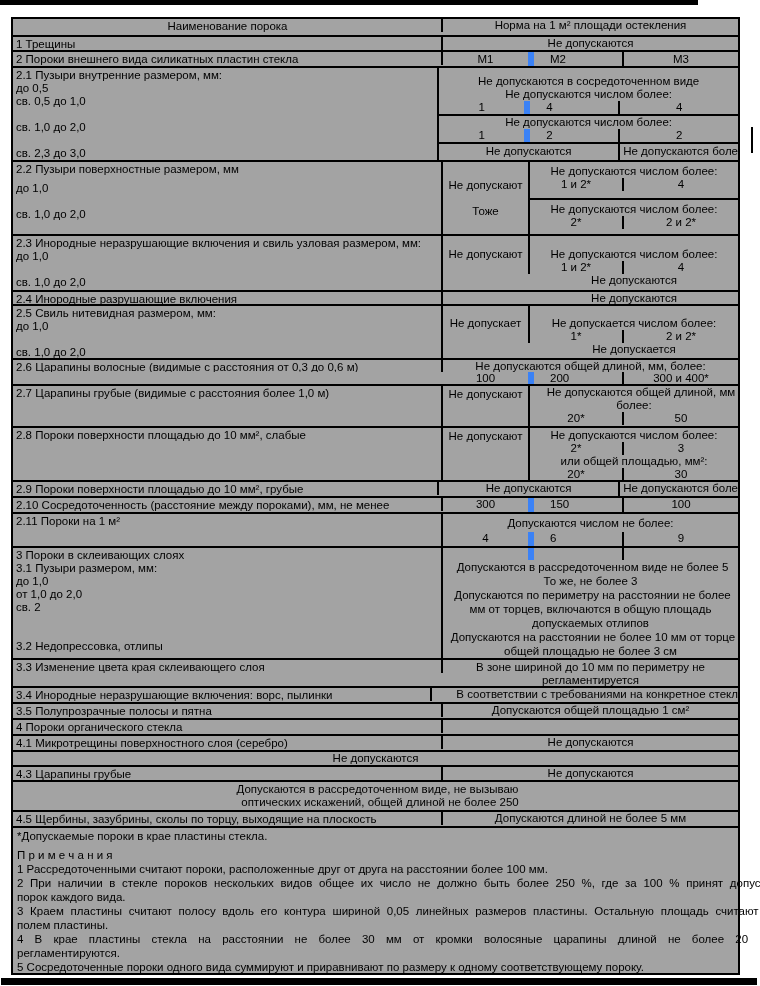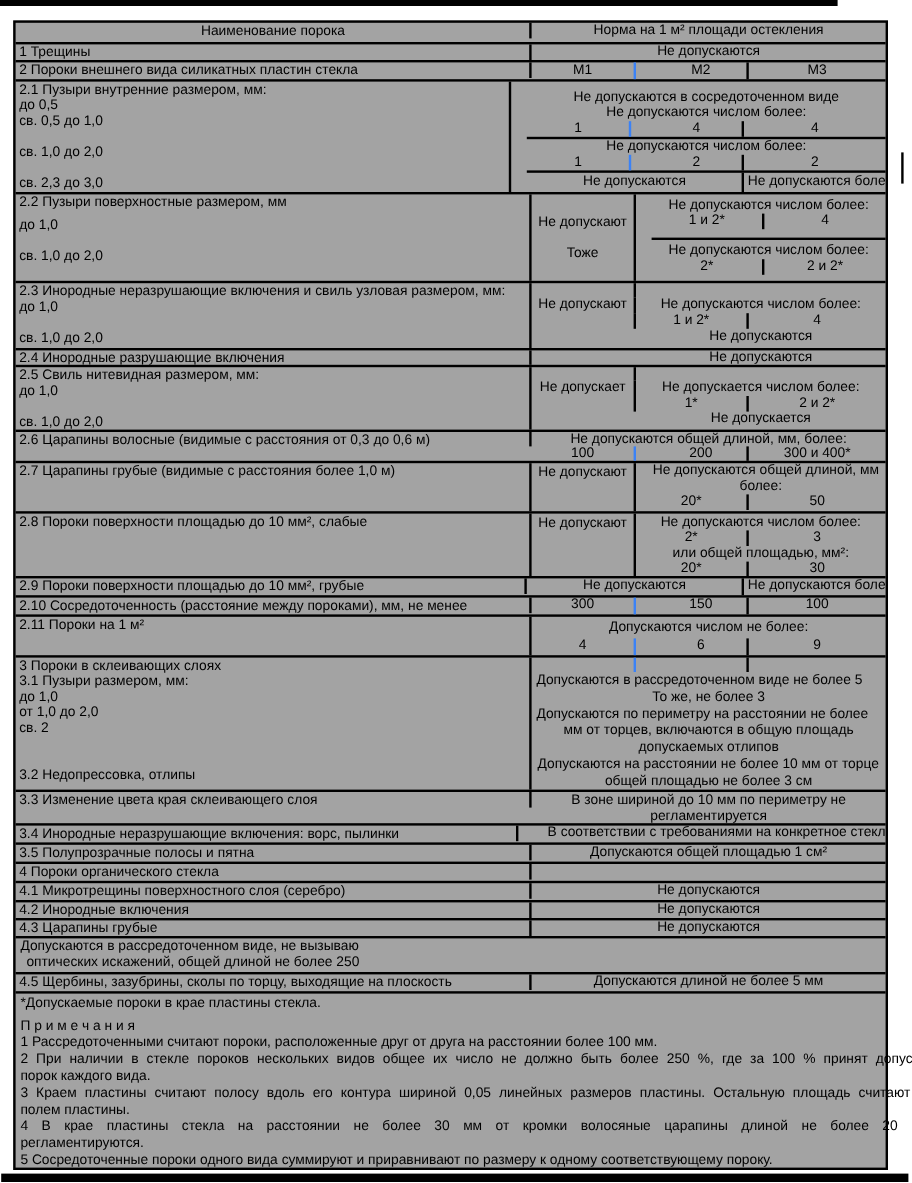--- a/index.html
+++ b/index.html
@@ -12,30 +12,30 @@
   .sec{display:flex;border-top:2px solid #000;box-sizing:border-box;}
   .sec.first{border-top:none;}
   .lcell{width:430px;border-right:2px solid #000;box-sizing:border-box;padding:1px 2px 0 3px;overflow:hidden;}
   .rcell{flex:1;position:relative;box-sizing:border-box;}
   .ln{height:13px;line-height:13px;white-space:nowrap;}
   .ln12{height:12px;line-height:12px;white-space:nowrap;}
   .ln14{height:14px;line-height:14px;white-space:nowrap;}
   .c{text-align:center;}
   .vrow{display:flex;line-height:13px;}
   .v1{width:85px;box-sizing:border-box;text-align:center;}
-  .v2{width:94px;box-sizing:border-box;border-left:2px solid #3b82f6;text-align:center;padding-left:16px;}
+  .v2{width:94px;box-sizing:border-box;border-left:6px solid #3b82f6;text-align:left;padding-left:16px;}
   .v3{flex:1;box-sizing:border-box;border-left:2px solid #000;text-align:center;}
   .b1r{width:87px;box-sizing:border-box;border-right:2px solid #000;text-align:center;}
   .sp1{width:87px;box-sizing:border-box;text-align:center;}
   .w2{width:92px;box-sizing:border-box;text-align:center;}
   .w3{flex:1;box-sizing:border-box;border-left:2px solid #000;text-align:center;}
   .m1abs{position:absolute;left:0;top:0;bottom:0;width:87px;border-right:2px solid #000;box-sizing:border-box;text-align:center;}
   .m23{margin-left:87px;}
-  .ovl{white-space:nowrap;text-align:left;}
-  .box{box-sizing:border-box;margin-left:13px;}
+  .ovl{white-space:nowrap;text-align:center;}
+  .box{box-sizing:border-box;}
   .bt{border-top:2px solid #000;}
   .notes{flex:1;padding:2px 0 0 4px;overflow:visible;}
   .nline{height:14px;line-height:14px;white-space:nowrap;}
   .j1{word-spacing:3.5px;}
   .j2{word-spacing:8px;}
 </style>
 </head>
 <body>
 
 <div class="page">
@@ -334,21 +334,20 @@
     </div>
 
     <div class="sec" style="height:16px">
       <div class="lcell ln">4.1 Микротрещины поверхностного слоя (серебро)</div>
       <div class="rcell">
           <div class="ln c">Не допускаются</div>
         </div>
     </div>
 
     <div class="sec" style="height:15px">
-      <div class="lcell ln">4.2 Инородные включения</div>
       <div class="rcell">
           <div class="ln c">Не допускаются</div>
         </div>
     </div>
 
     <div class="sec" style="height:15px">
       <div class="lcell ln">4.3 Царапины грубые</div>
       <div class="rcell">
           <div class="ln c">Не допускаются</div>
         </div>

